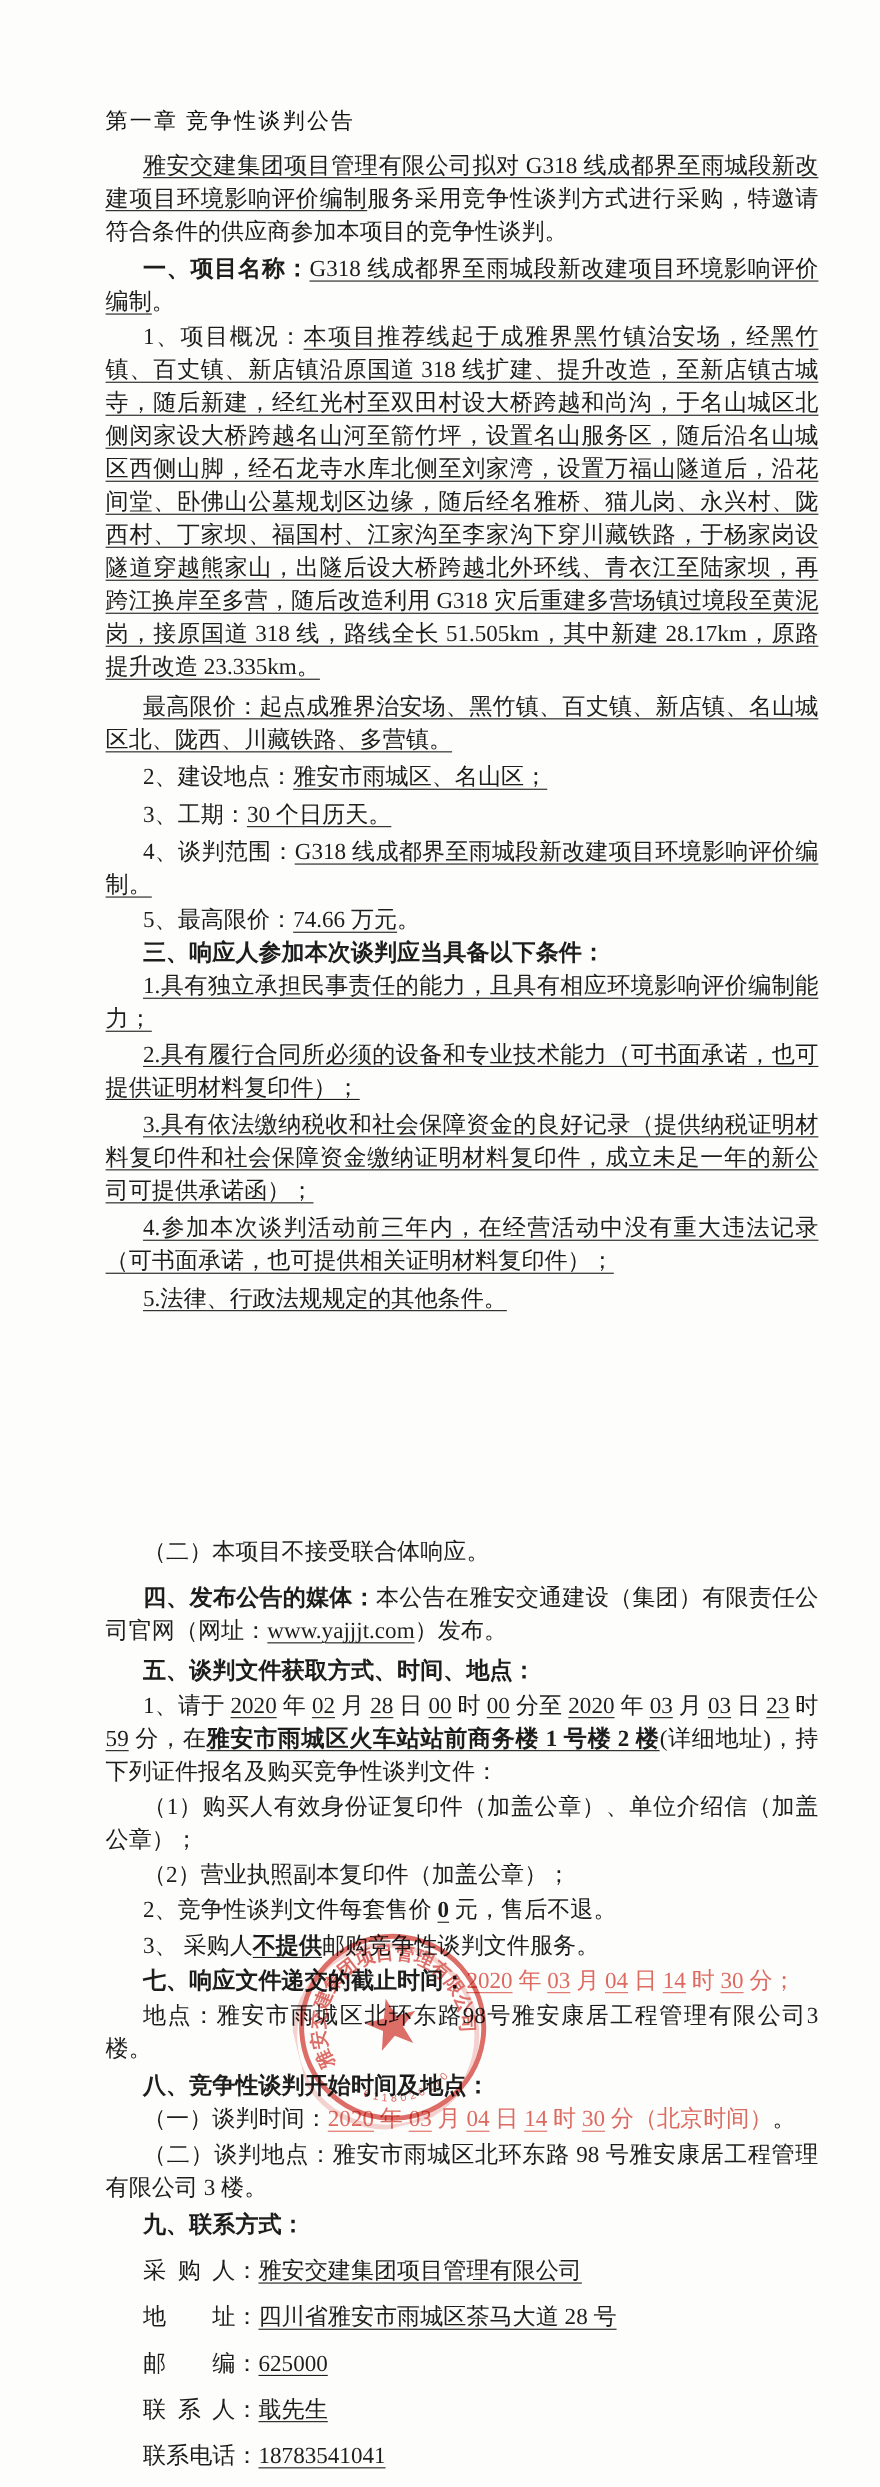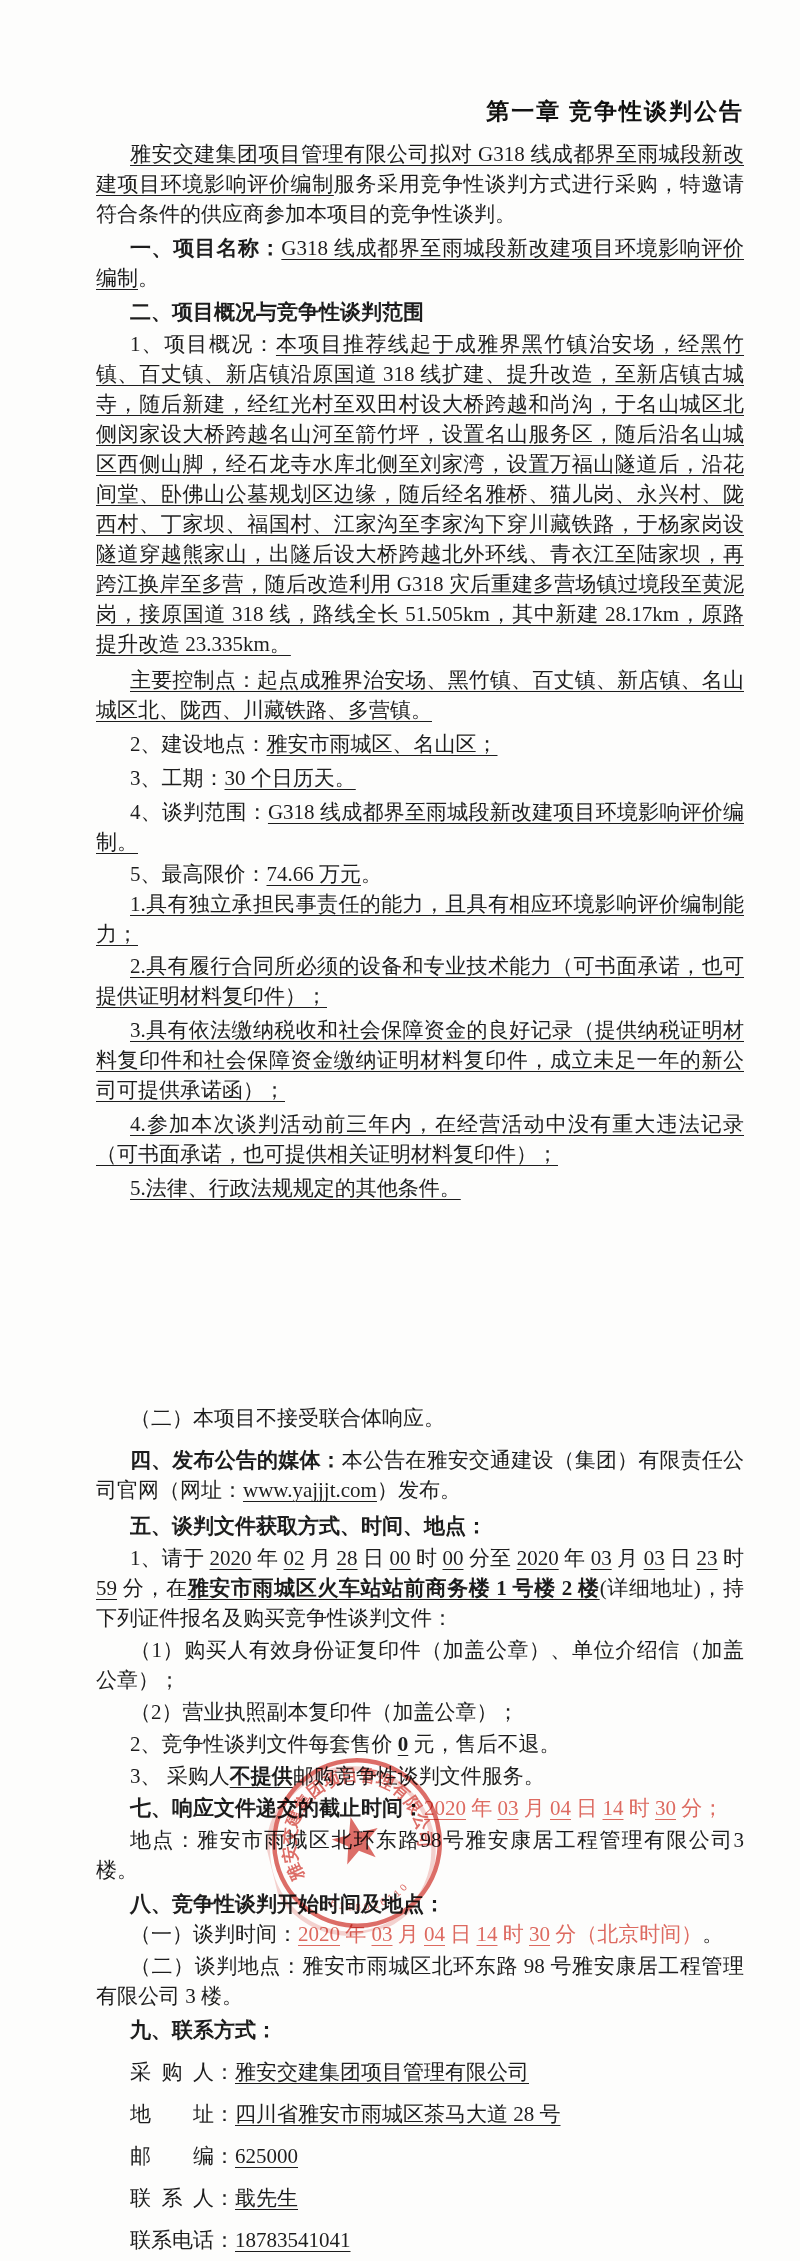--- a/index.html
+++ b/index.html
@@ -4,22 +4,22 @@
 <style>
   html,body { margin:0; padding:0; background:#ffffff; }
   .page {
     position:relative; width:800px; height:2261px;
     background:#fdfdfc; overflow:hidden;
     font-family:"Liberation Serif","DejaVu Serif",serif;
     color:#1d1d1d;
   }
   .content { position:absolute; left:96px; top:96px; width:648px; }
   .doc-title {
-    margin:0 0 12px 0; text-align:right;
-    font-size:23px; font-weight:bold; letter-spacing:2px; color:#111;
+    margin:0 0 12px 0; text-align:left;
+    font-size:20px; font-weight:normal; letter-spacing:2px; color:#111;
   }
   p.para {
     margin:0; font-size:21px; line-height:30px;
     text-align:justify; word-break:break-all;
   }
   .indent2 { text-indent:34px; }
   .b  { font-weight:bold; }
   .u  { text-decoration:underline; text-underline-offset:4px; text-decoration-thickness:1px; }
   .bu { font-weight:bold; text-decoration:underline; text-underline-offset:4px; text-decoration-thickness:1px; }
   .r  { color:var(--red,#dd6a60); }
@@ -33,27 +33,27 @@
 </style>
 </head>
 <body>
 
 <div class="page">
   <div class="content">
     <h1 class="doc-title">第一章  竞争性谈判公告</h1>
     <div>
         <p class="para indent2" style="margin-top: 4px;"><span class="u">雅安交建集团项目管理有限公司拟对 G318 线成都界至雨城段新改建项目环境影响评价编制</span><span>服务采用竞争性谈判方式进行采购，特邀请符合条件的供应商参加本项目的竞争性谈判。</span></p>
         <p class="para indent2" style="margin-top: 4px;"><span class="b">一、项目名称：</span><span class="u">G318 线成都界至雨城段新改建项目环境影响评价编制</span><span>。</span></p>
-        <p class="para indent2" style="margin-top: 4px;"><span class="b">二、项目概况与竞争性谈判范围</span></p>
         <p class="para indent2" style="margin-top: 2px;"><span>1、项目概况：</span><span class="u">本项目推荐线起于成雅界黑竹镇治安场，经黑竹镇、百丈镇、新店镇沿原国道 318 线扩建、提升改造，至新店镇古城寺，随后新建，经红光村至双田村设大桥跨越和尚沟，于名山城区北侧闵家设大桥跨越名山河至箭竹坪，设置名山服务区，随后沿名山城区西侧山脚，经石龙寺水库北侧至刘家湾，设置万福山隧道后，沿花间堂、卧佛山公墓规划区边缘，随后经名雅桥、猫儿岗、永兴村、陇西村、丁家坝、福国村、江家沟至李家沟下穿川藏铁路，于杨家岗设隧道穿越熊家山，出隧后设大桥跨越北外环线、青衣江至陆家坝，再跨江换岸至多营，随后改造利用 G318 灾后重建多营场镇过境段至黄泥岗，接原国道 318 线，路线全长 51.505km，其中新建 28.17km，原路提升改造 23.335km。</span></p>
-        <p class="para indent2" style="margin-top: 6px;"><span class="u">主要控制点：起点成雅界治安场、黑竹镇、百丈镇、新店镇、名山城区北、陇西、川藏铁路、多营镇。</span></p>
+        <p class="para indent2" style="margin-top: 6px;"><span class="u">最高限价：起点成雅界治安场、黑竹镇、百丈镇、新店镇、名山城区北、陇西、川藏铁路、多营镇。</span></p>
         <p class="para indent2" style="margin-top: 4px;"><span>2、建设地点：</span><span class="u">雅安市雨城区、名山区；</span></p>
         <p class="para indent2" style="margin-top: 4px;"><span>3、工期：</span><span class="u">30 个日历天。</span></p>
         <p class="para indent2" style="margin-top: 4px;"><span>4、谈判范围：</span><span class="u">G318 线成都界至雨城段新改建项目环境影响评价编制。</span></p>
         <p class="para indent2" style="margin-top: 2px;"><span>5、最高限价：</span><span class="u">74.66 万元</span><span>。</span></p>
+        <p class="para indent2"><span class="b">三、响应人参加本次谈判应当具备以下条件：</span></p>
         <p class="para indent2"><span class="u">1.具有独立承担民事责任的能力，且具有相应环境影响评价编制能力；</span></p>
         <p class="para indent2" style="margin-top: 2px;"><span class="u">2.具有履行合同所必须的设备和专业技术能力（可书面承诺，也可提供证明材料复印件）；</span></p>
         <p class="para indent2" style="margin-top: 4px;"><span class="u">3.具有依法缴纳税收和社会保障资金的良好记录（提供纳税证明材料复印件和社会保障资金缴纳证明材料复印件，成立未足一年的新公司可提供承诺函）；</span></p>
         <p class="para indent2" style="margin-top: 4px;"><span class="u">4.参加本次谈判活动前三年内，在经营活动中没有重大违法记录（可书面承诺，也可提供相关证明材料复印件）；</span></p>
         <p class="para indent2" style="margin-top: 4px;"><span class="u">5.法律、行政法规规定的其他条件。</span></p>
         <p class="para indent2" style="margin-top: 200px;"><span>（二）本项目不接受联合体响应。</span></p>
         <p class="para indent2" style="margin-top: 12px;"><span class="b">四、发布公告的媒体：</span><span>本公告在雅安交通建设（集团）有限责任公司官网（网址：</span><span class="u">www.yajjjt.com</span><span>）发布。</span></p>
         <p class="para indent2" style="margin-top: 6px;"><span class="b">五、谈判文件获取方式、时间、地点：</span></p>
         <p class="para indent2" style="margin-top: 2px;"><span>1、请于 </span><span class="u">2020</span><span> 年 </span><span class="u">02</span><span> 月 </span><span class="u">28</span><span> 日 </span><span class="u">00</span><span> 时 </span><span class="u">00</span><span> 分至 </span><span class="u">2020</span><span> 年 </span><span class="u">03</span><span> 月 </span><span class="u">03</span><span> 日 </span><span class="u">23</span><span> 时 </span><span class="u">59</span><span> 分，在</span><span class="bu">雅安市雨城区火车站站前商务楼 1 号楼 2 楼</span><span>(详细地址)，持下列证件报名及购买竞争性谈判文件：</span></p>
         <p class="para indent2" style="margin-top: 2px; font-family: Liberation Serif, serif;"><span>（1）购买人有效身份证复印件（加盖公章）、单位介绍信（加盖公章）；</span></p>

